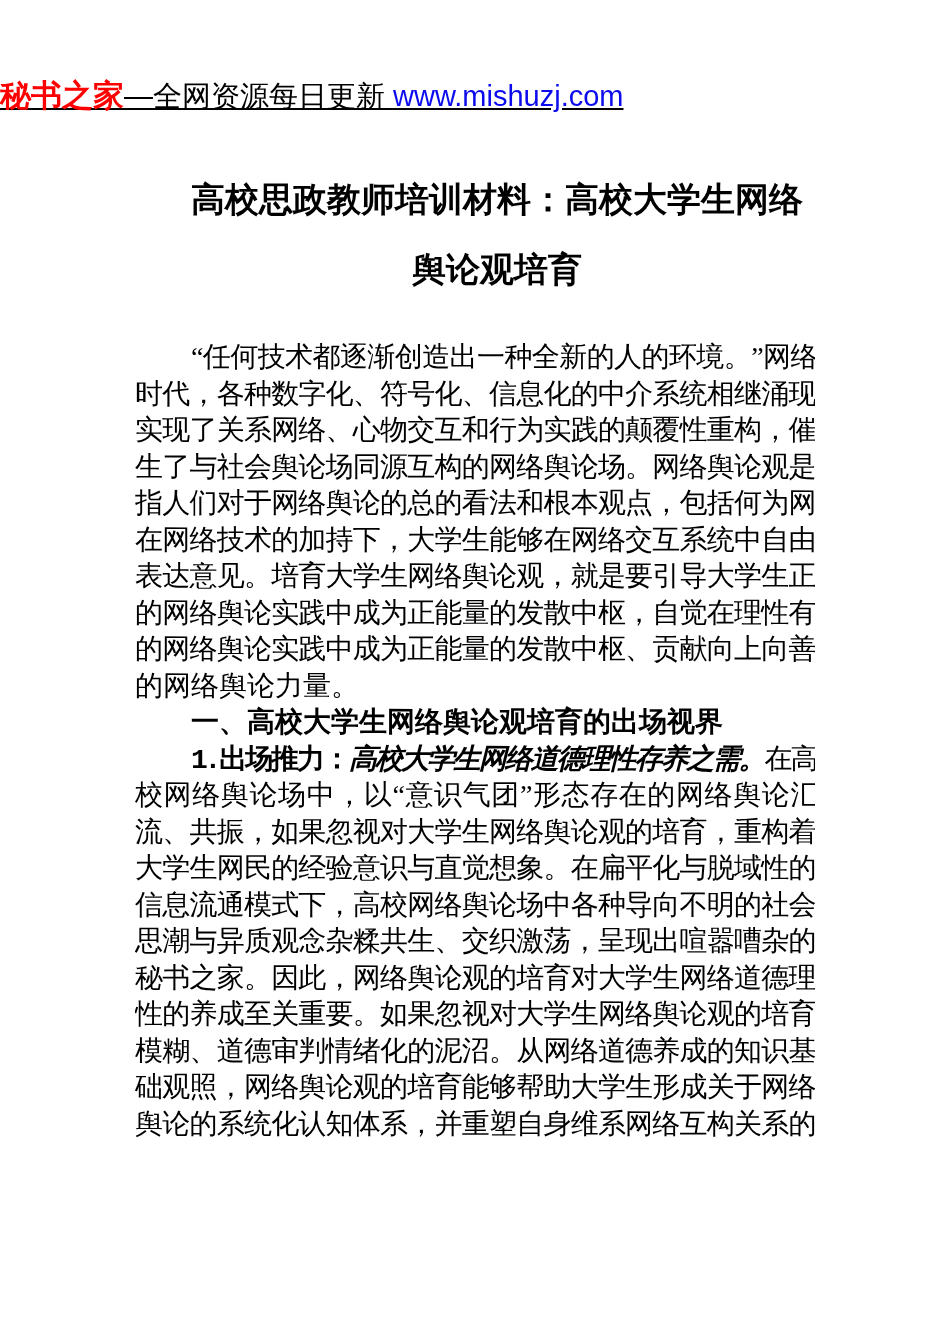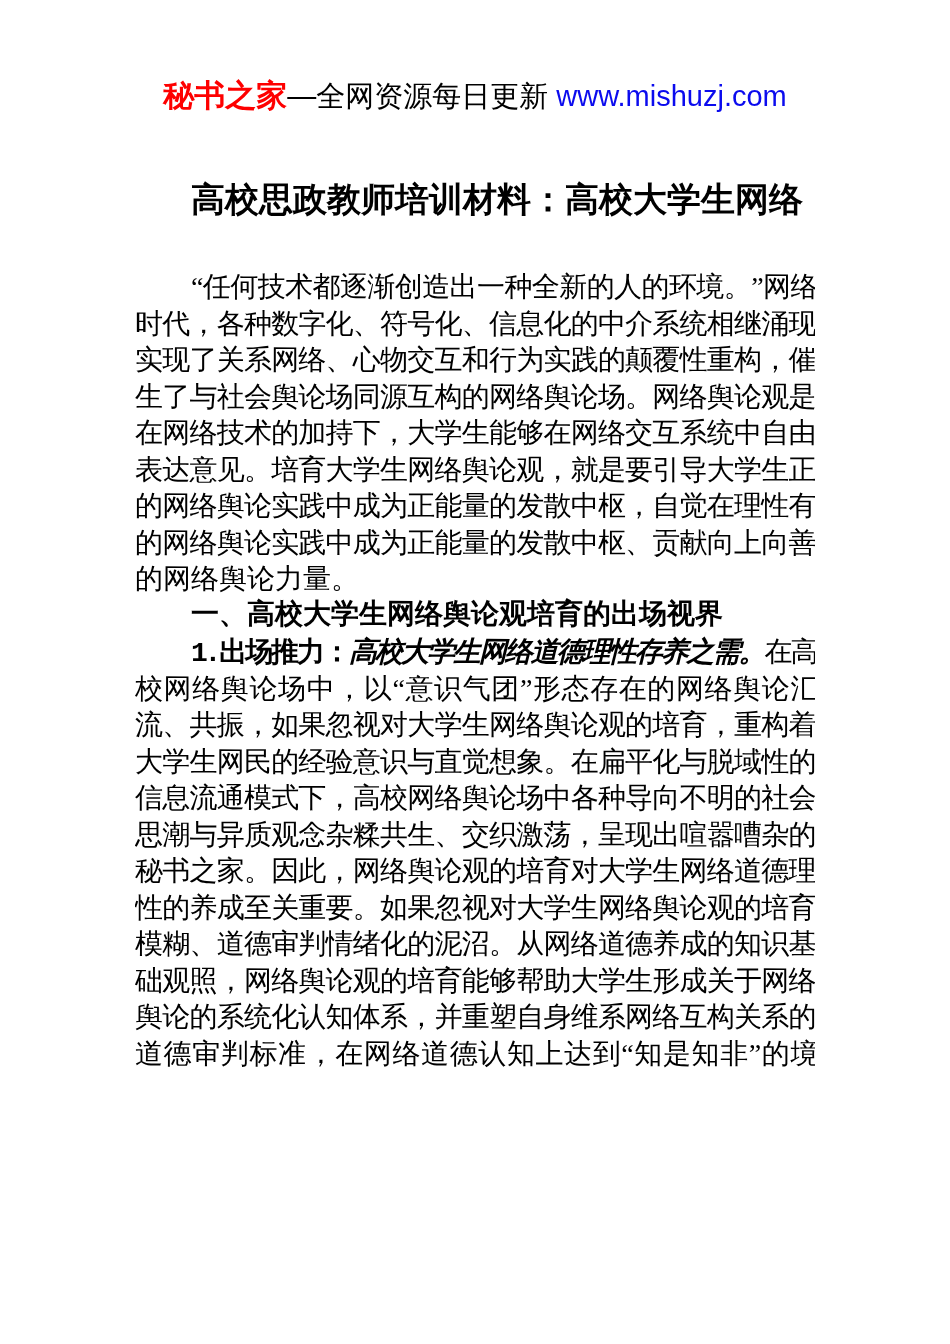--- a/index.html
+++ b/index.html
@@ -12,25 +12,25 @@
     width: 950px;
     height: 1344px;
     background: #ffffff;
     overflow: hidden;
     font-family: "Liberation Serif", "DejaVu Serif", serif;
     color: #000000;
   }
   
   .doc-header {
     margin-top: 78px;
-    text-align: center;
     font-family: "Liberation Sans", "DejaVu Sans", sans-serif;
     font-size: 29px;
     line-height: 36px;
     white-space: nowrap;
+    text-decoration: underline;
   }
   .brand {
     color: #fe0000;
     font-weight: bold;
     font-size: 31px;
   }
   .dash, .tagline {
     color: #000000;
   }
   .url {
@@ -63,21 +63,21 @@
     height: 36.5px;
     overflow: hidden;
   }
   .line.tight { letter-spacing: -3.4px; }
   .line.last {
     text-align-last: left;
     letter-spacing: 0;
   }
   .indent { text-indent: 56px; }
   .heading {
-    font-family: Liberation Mono, monospace;
+    font-family: Liberation Serif, serif;
     font-weight: 700;
     text-indent: 56px;
     height: 36.5px;
     letter-spacing: 0;
     overflow: hidden;
   }
   .lead-bold {
     font-family: Liberation Mono, monospace;
     font-weight: 700;
   }
@@ -89,44 +89,45 @@
 </style>
 </head>
 <body>
 
 <div class="page">
 
   <div class="doc-header"><span class="brand">秘书之家</span><span class="dash">—</span><span class="tagline">全网资源每日更新 </span><span class="url">www.mishuzj.com</span></div>
 
   <h1 class="doc-title">
     <span class="title-line">高校思政教师培训材料：高校大学生网络</span>
+    <span class="title-line">舆论观培育</span>
   </h1>
 
   <div class="body-text">
 
     <div class="line tight indent">“任何技术都逐渐创造出一种全新的人的环境。”网络</div>
     <div class="line">时代，各种数字化、符号化、信息化的中介系统相继涌现</div>
     <div class="line">实现了关系网络、心物交互和行为实践的颠覆性重构，催</div>
     <div class="line">生了与社会舆论场同源互构的网络舆论场。网络舆论观是</div>
+    <div class="line">指人们对于网络舆论的总的看法和根本观点，包括何为网</div>
     <div class="line">在网络技术的加持下，大学生能够在网络交互系统中自由</div>
     <div class="line">表达意见。培育大学生网络舆论观，就是要引导大学生正</div>
     <div class="line">的网络舆论实践中成为正能量的发散中枢，自觉在理性有序</div>
     <div class="line">的网络舆论实践中成为正能量的发散中枢、贡献向上向善</div>
     <div class="line last">的网络舆论力量。</div>
 
     <div class="heading">一、高校大学生网络舆论观培育的出场视界</div>
 
     <div class="line tight indent"><span class="lead-bold">1.出场推力：</span><span class="lead-italic">高校大学生网络道德理性存养之需。</span><span>在高</span></div>
     <div class="line tight">校网络舆论场中，以“意识气团”形态存在的网络舆论汇</div>
     <div class="line">流、共振，如果忽视对大学生网络舆论观的培育，重构着</div>
     <div class="line">大学生网民的经验意识与直觉想象。在扁平化与脱域性的</div>
     <div class="line">信息流通模式下，高校网络舆论场中各种导向不明的社会</div>
     <div class="line">思潮与异质观念杂糅共生、交织激荡，呈现出喧嚣嘈杂的</div>
     <div class="line">秘书之家。因此，网络舆论观的培育对大学生网络道德理</div>
     <div class="line">性的养成至关重要。如果忽视对大学生网络舆论观的培育</div>
     <div class="line">模糊、道德审判情绪化的泥沼。从网络道德养成的知识基</div>
     <div class="line">础观照，网络舆论观的培育能够帮助大学生形成关于网络</div>
     <div class="line">舆论的系统化认知体系，并重塑自身维系网络互构关系的</div>
-    <div class="line tight">道德审判标准，在网络道德认知上达到“知是知非”的境</div>
 
   </div>
 
 </div>
 
 </body></html>

